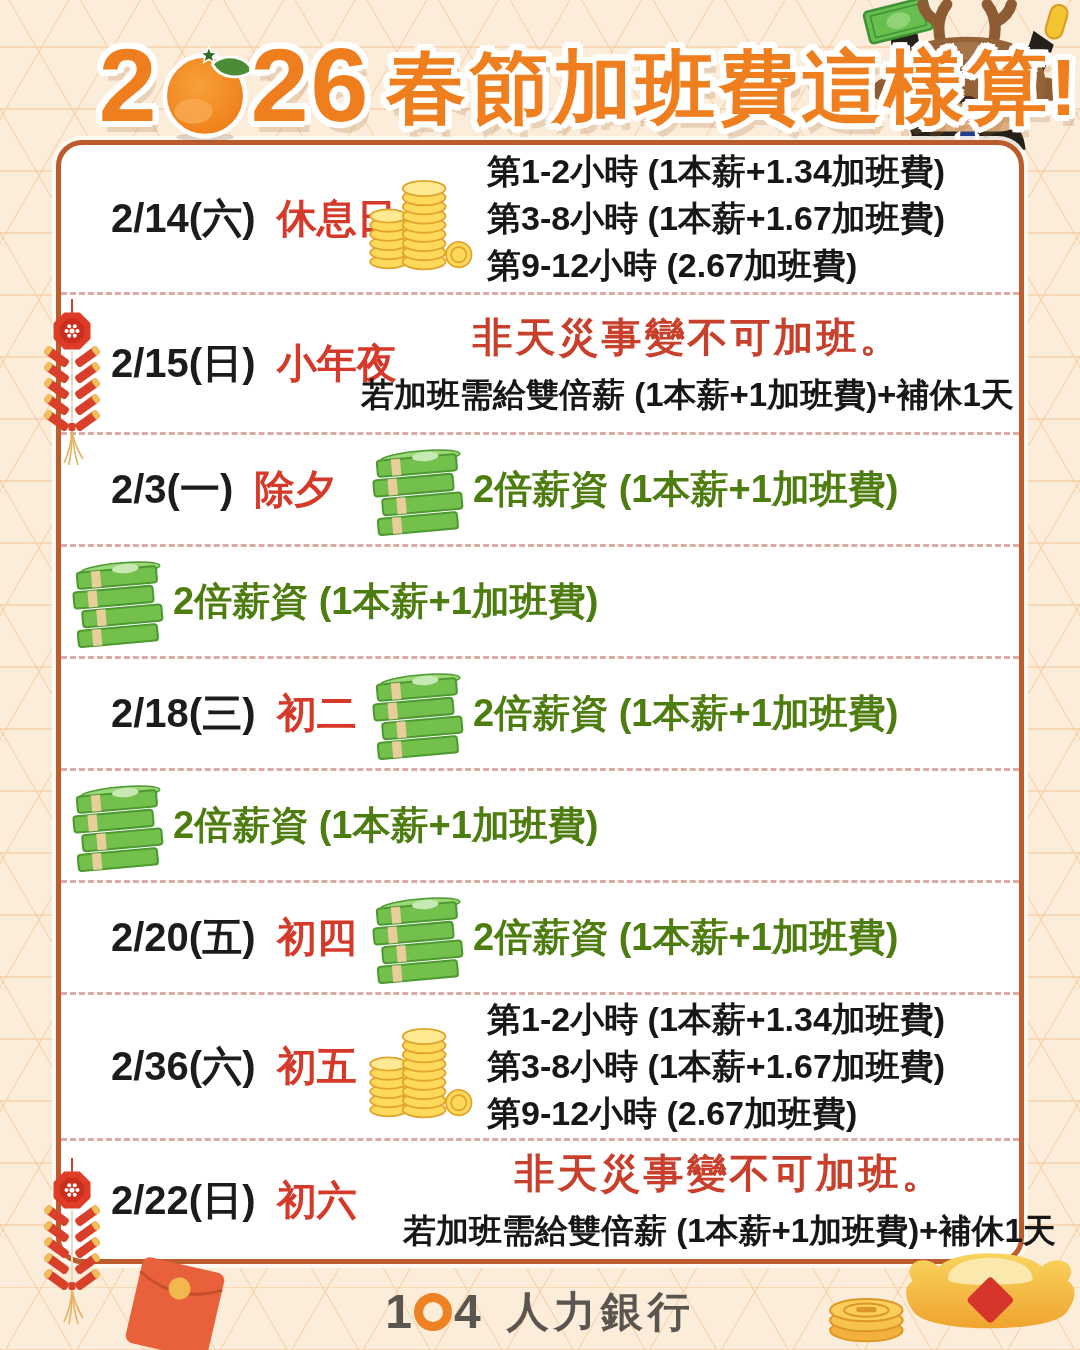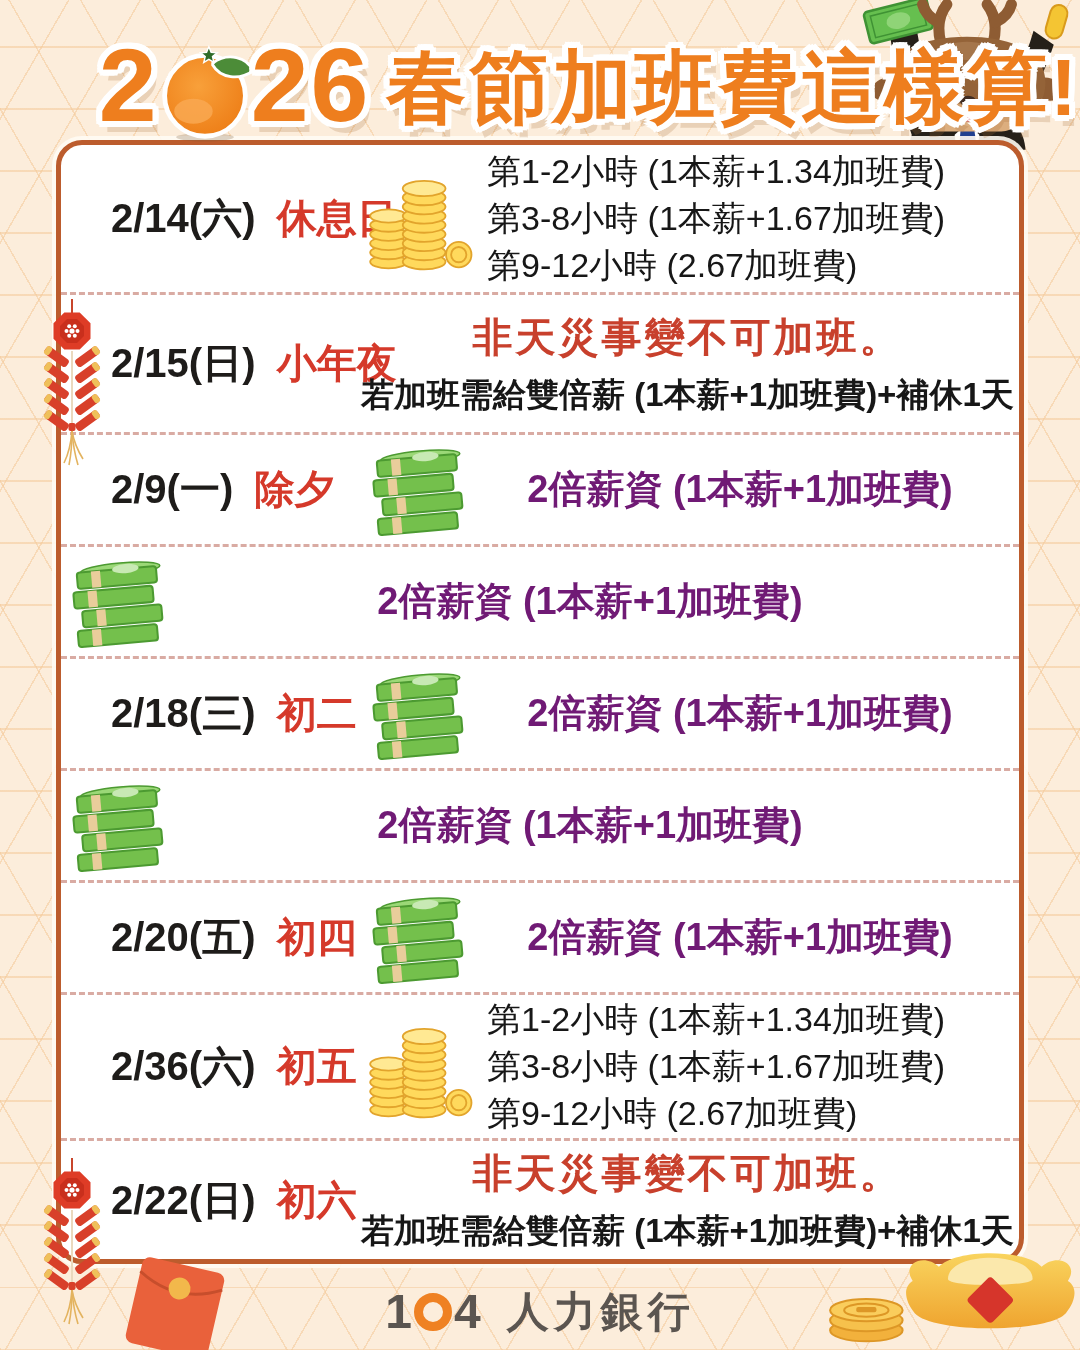--- a/index.html
+++ b/index.html
@@ -31,26 +31,26 @@
   .mascot{position:absolute;left:850px;top:-4px;width:234px;height:154px;z-index:10;overflow:visible;}
   
   .card{
     position:absolute;left:56px;top:140px;width:968px;height:1124px;z-index:20;
     background:#FFFFFF;border:5px solid #BC5C2D;border-radius:26px;
     box-shadow:0 0 0 4px rgba(255,251,243,.9);
     box-sizing:border-box;display:flex;flex-direction:column;
   }
   .row{position:relative;display:flex;align-items:center;box-sizing:border-box;
        border-bottom:3px dashed #D9ABA3;}
-  .row:last-child{border-bottom:none;}
+  .row:last-child{border-bottom:none;gap:42px;}
   .date{width:300px;padding-left:50px;font-size:40px;font-weight:800;color:#1E1C1A;white-space:nowrap;flex:0 0 auto;box-sizing:border-box;}
   .date .h{color:#D5392A;margin-left:10px;}
   .icon{width:112px;height:112px;flex:0 0 112px;}
-  .hours{margin-left:14px;font-size:34px;font-weight:400;color:#171717;line-height:1.38;white-space:nowrap;}
-  .pay{flex:1;text-align:center;font-size:38px;font-weight:800;color:#701a75;padding-right:12px;white-space:nowrap;}
+  .hours{margin-left:14px;font-size:34px;font-weight:700;color:#171717;line-height:1.38;white-space:nowrap;}
+  .pay{flex:1;text-align:left;font-size:38px;font-weight:800;color:#4d7c0f;padding-right:12px;white-space:nowrap;}
   .warnblock{flex:1;text-align:center;padding-right:14px;}
   .warn1{font-size:40px;font-weight:800;color:#C8402C;letter-spacing:3px;margin-bottom:8px;white-space:nowrap;}
   .warn2{font-size:33px;font-weight:700;color:#171717;white-space:nowrap;}
   .fire{position:absolute;left:-21px;top:4px;width:64px;height:170px;z-index:5;overflow:visible;}
   .fire.long{height:196px;}
   
   .envelope{position:absolute;left:124px;top:1258px;width:102px;height:100px;z-index:25;transform:rotate(13deg);}
   .ingot{position:absolute;left:820px;top:1234px;width:264px;height:118px;z-index:25;}
   .logo{position:absolute;left:0;right:0;top:1288px;z-index:25;display:flex;justify-content:center;align-items:center;color:#5B5550;}
   .lg-d{font-size:48px;font-weight:800;line-height:1;}
@@ -253,21 +253,21 @@
         <span class="h">小年夜</span>
       </div>
       <div class="warnblock">
         <div class="warn1">非天災事變不可加班。</div>
         <div class="warn2">若加班需給雙倍薪 (1本薪+1加班費)+補休1天</div>
       </div>
     </div>
 
     <div class="row" style="height:112px">
       <div class="date">
-        <span class="d">2/9(一)</span>
+        <span class="d">2/3(一)</span>
         <span class="h">除夕</span>
       </div>
       <svg class="icon">
           <use href="#sym-cash"></use>
         </svg>
       <div class="pay">2倍薪資 (1本薪+1加班費)</div>
     </div>
 
     <div class="row" style="height:112px">
       <svg class="icon">

